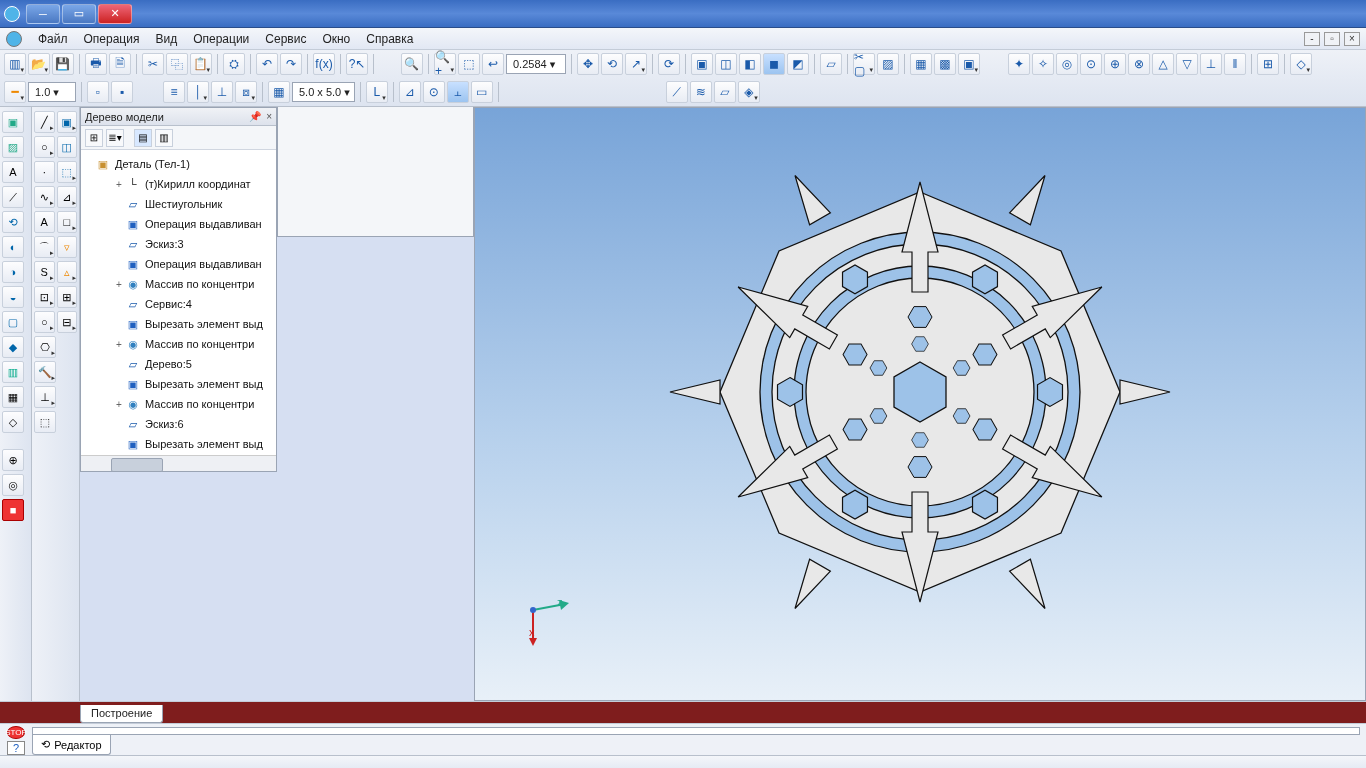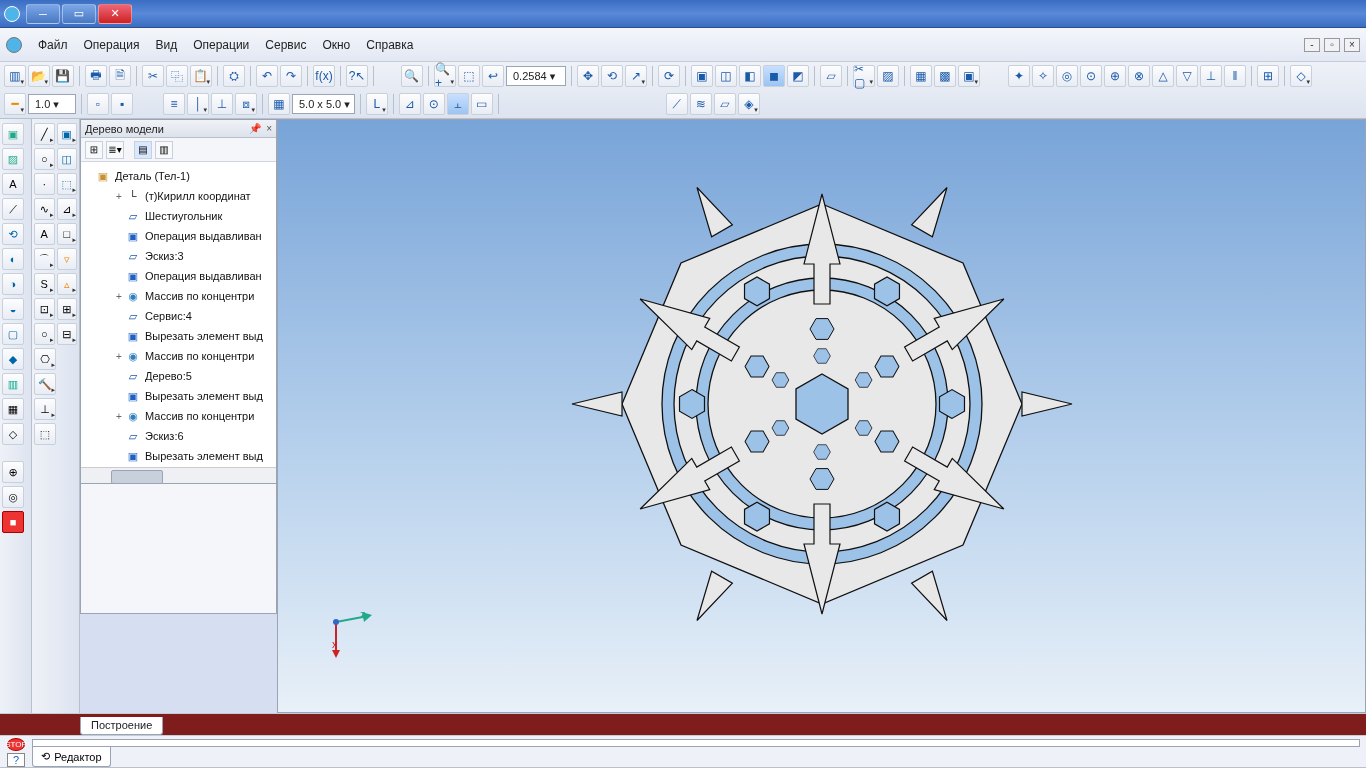--- a/index.html
+++ b/index.html
@@ -8,21 +8,21 @@
 
 .titlebar { height: 28px; background: linear-gradient(#3a6dc2,#5989d8,#3a6dc2); display:flex; align-items:center; color:#fff; font-size:12px; padding:0 4px; border-bottom:1px solid #2a4d8a;}
 .titlebar .icon { width:16px; height:16px; background:#4fb4e8; border-radius:50%; margin-right:6px; border:1px solid #fff;}
 .titlebar .title { flex:1; text-shadow:0 1px 1px rgba(0,0,0,.4);}
 .winbtns { display:flex; gap:2px;}
 .winbtn { width:34px; height:20px; border:1px solid rgba(255,255,255,.4); border-radius:3px; display:flex; align-items:center; justify-content:center; font-size:11px; color:#fff;}
 .winbtn.close { background:linear-gradient(#e67,#c22);}
 .winbtn.min,.winbtn.max{background:linear-gradient(#7aa7e8,#4a78c2);}
 
 
-.menubar { height:34px; background:linear-gradient(#f4f6fa,#e2e8f4); display:flex; align-items:center; padding:0 6px; font-size:12px; border-bottom:1px solid #c4ccd8;}
+.menubar { height:22px; background:linear-gradient(#f4f6fa,#e2e8f4); display:flex; align-items:center; padding:0 6px; font-size:12px; border-bottom:1px solid #c4ccd8;}
 .menubar .micon{ width:16px; height:16px; background:#4fb4e8; border-radius:50%; margin-right:8px; border:1px solid #777;}
 .menuitem { padding:2px 8px; color:#222;}
 .mdi-controls{ margin-left:auto; display:flex; gap:4px; font-size:10px; color:#333;}
 .mdi-controls span{border:1px solid #999; width:16px; height:14px; display:flex; align-items:center; justify-content:center; background:#f0f2f6;}
 
 
 .toolbars { background:linear-gradient(#eef1f7,#dde4f0); border-bottom:1px solid #b8c0cc;}
 .trow { height:28px; display:flex; align-items:center; padding:0 4px; gap:2px;}
 .tbtn { width:22px; height:22px; border:1px solid #c8d0dc; background:linear-gradient(#fdfdfe,#e8ecf4); border-radius:2px; display:flex; align-items:center; justify-content:center; font-size:12px; color:#1a5aaa; position:relative;}
 .tbtn.dd::after{content:"▾"; font-size:7px; color:#333; position:absolute; right:1px; bottom:0;}
@@ -270,21 +270,21 @@
         <div class="lbtn dd">🔨</div>
       </div>
     <div class="row2">
         <div class="lbtn dd">⊥</div>
       </div>
     <div class="row2">
         <div class="lbtn">⬚</div>
       </div>
   </div>
 
-  <div style="display:flex;flex-direction:column">
+  <div style="display:flex;flex-direction:row">
   <div class="panel" style="height:365px">
     <div class="phead">
       <span>Дерево модели</span>
       <div class="controls">
         <span>📌</span>
         <span>×</span>
       </div>
     </div>
     <div class="ptoolbar">
       <div class="pbtn">⊞</div>

